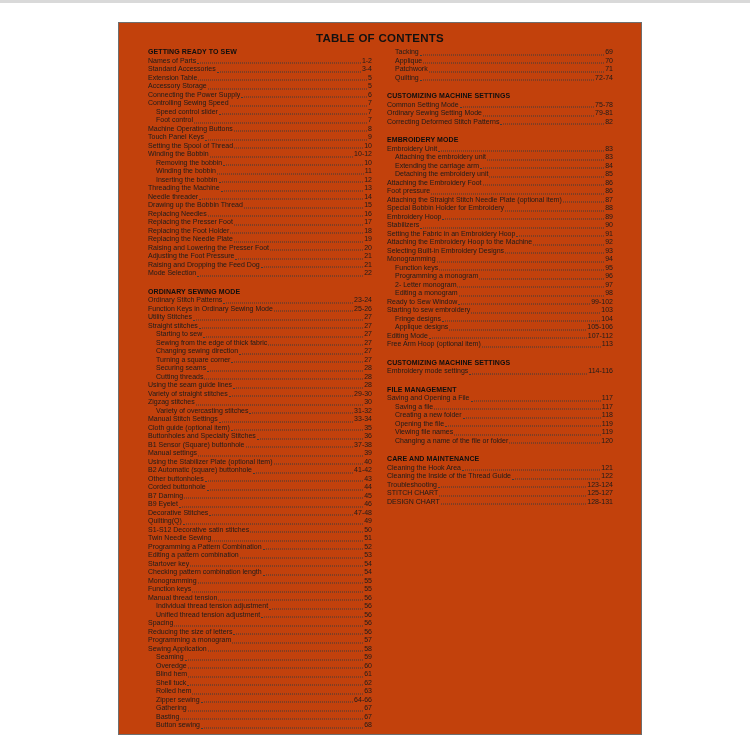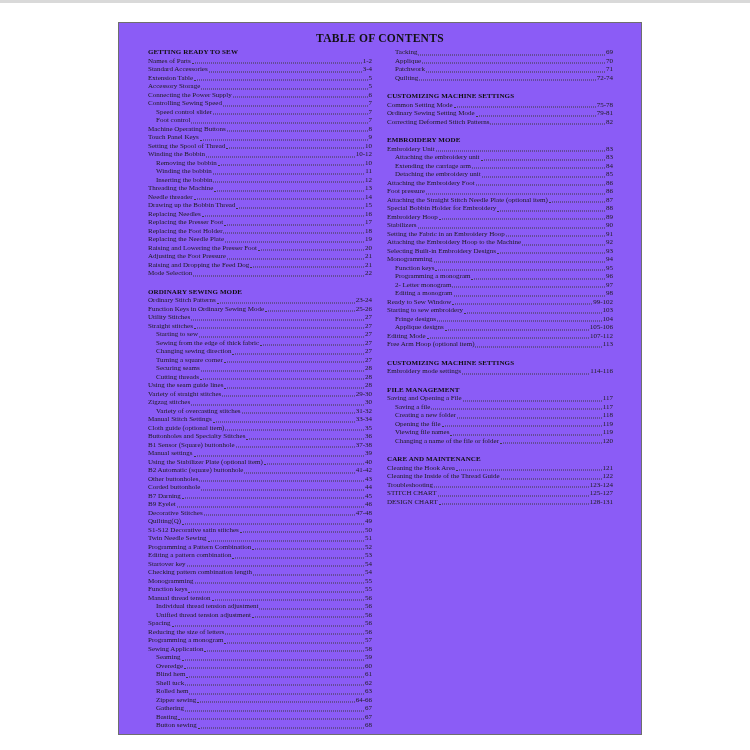--- a/index.html
+++ b/index.html
@@ -12,24 +12,23 @@
   }
   .canvas { position: relative; width: 750px; height: 750px; background: #ffffff; }
   .scan-edge {
     position: absolute; left: 0; top: 0; width: 750px; height: 3px;
     background: #d9d9d9;
   }
   .page {
     position: absolute;
     left: 118px; top: 22px;
     width: 524px; height: 713px;
-    background: #8b5cf6;
+    background: #c2410c;
     border: 1px solid #6e6e6e;
     box-sizing: border-box;
-    font-family: Liberation Serif, serif;
   }
   .page-title {
     position: absolute;
     left: 0; top: 9px; width: 100%;
     text-align: center;
     font-size: 11.5px;
     font-weight: bold;
     letter-spacing: 0.3px;
     color: #111;
   }

